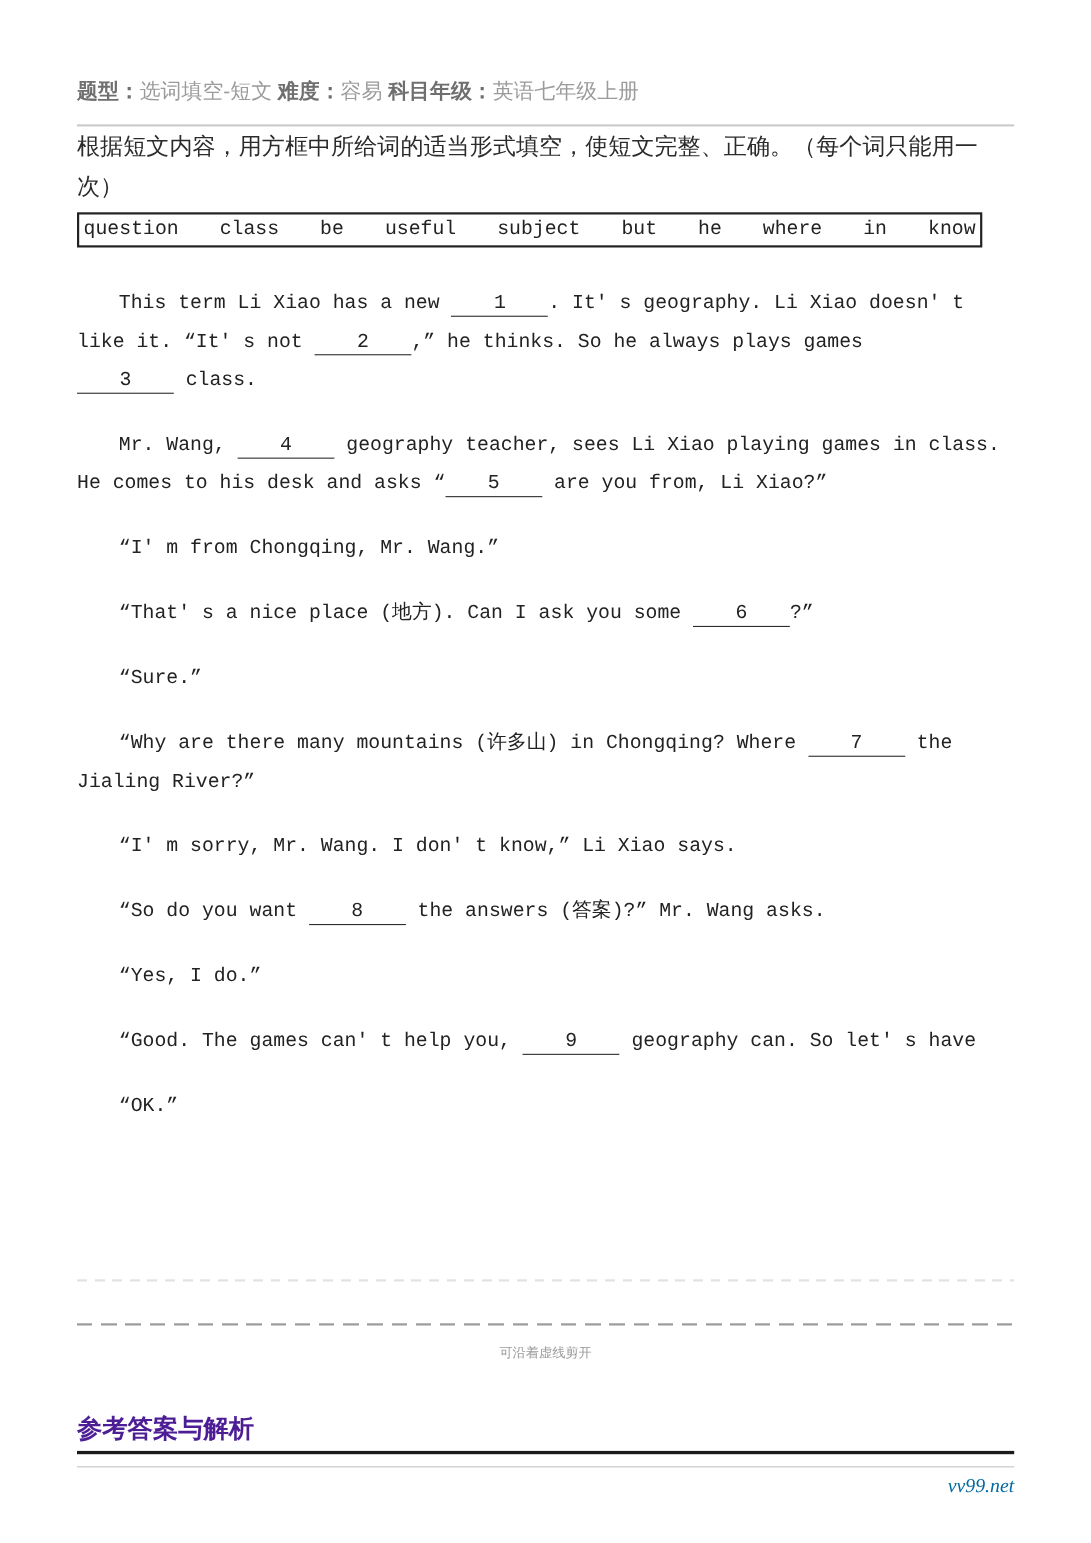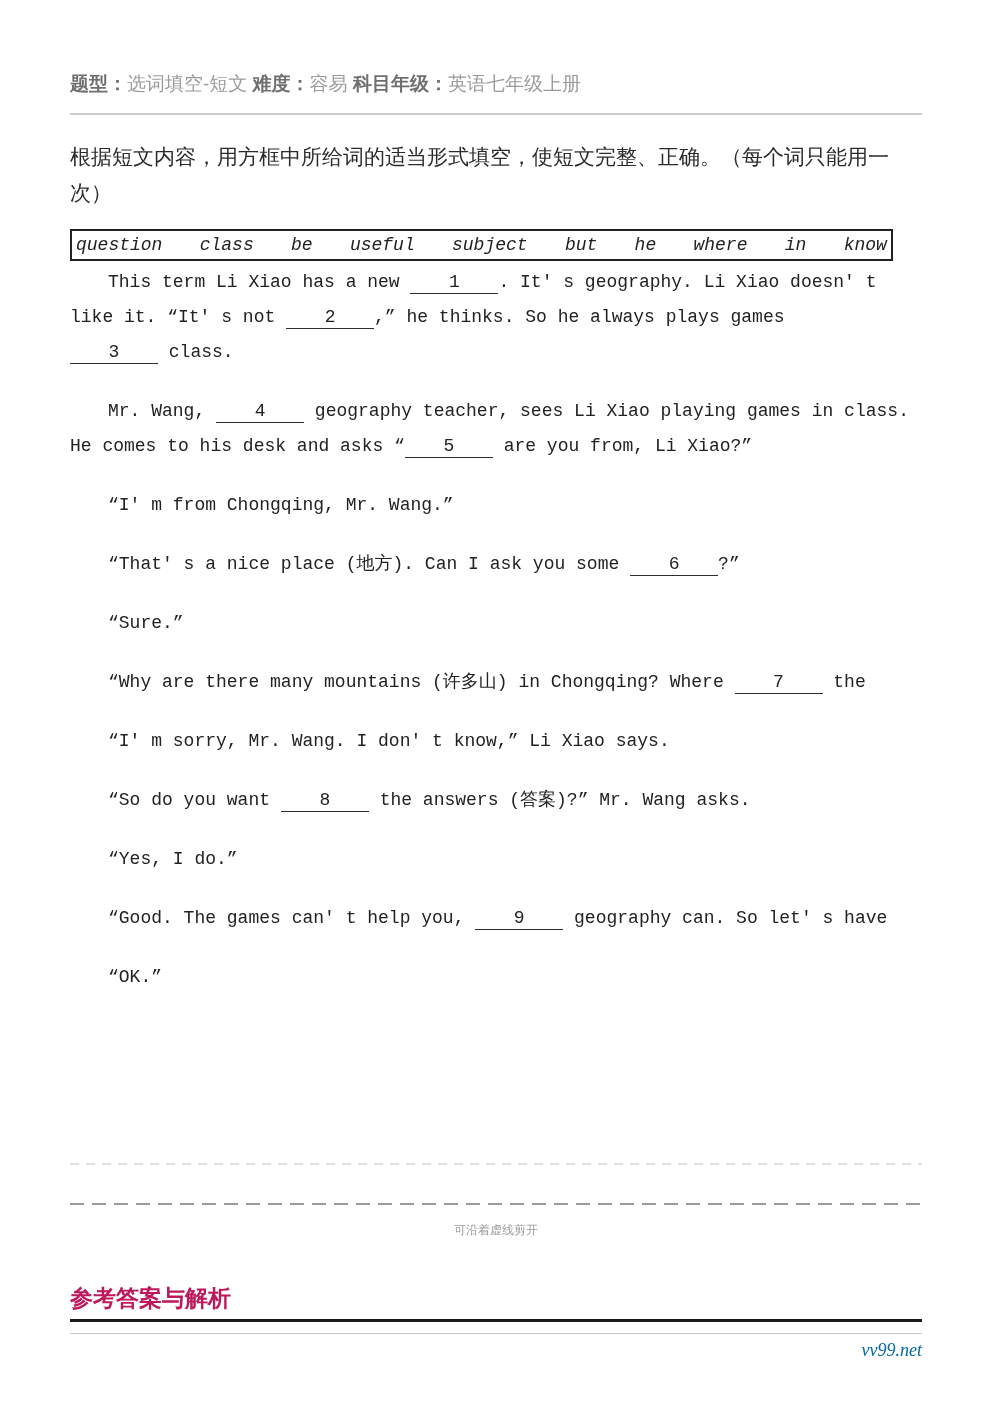--- a/index.html
+++ b/index.html
@@ -20,39 +20,38 @@
     color: #9b9b9b;
     font-family: "Liberation Sans", "DejaVu Sans", sans-serif;
     white-space: pre;
   }
   .meta b { color: #6f6f6f; font-weight: bold; }
   .meta .v { color: #9b9b9b; font-weight: normal; }
   .sep { margin-top: 17px; height: 2px; background: #cccccc; width: 852px; }
 
   
   .instruction {
-    margin-top: 24px;
     width: 852px;
     font-size: 21px; line-height: 36px;
     color: #2b2b2b;
   }
 
   
   .word-box {
-    margin-top: 18px;
+    margin-top: 6px;
     width: 823px; height: 32px;
     border: 2px solid #222222;
     display: flex; justify-content: space-between; align-items: center;
     padding: 0 4px;
     font-family: "Liberation Mono", "DejaVu Sans Mono", monospace;
-    font-size: 18px; color: #222222; font-style: italic;
+    font-size: 18px; color: #222222;
   }
 
   
-  .passage { margin-top: 4px; width: 860px; }
+  .passage { margin-top: 34px; width: 860px; }
   .para { margin-bottom: 24px; color: #222222; }
   .line {
     font-family: "Liberation Mono", "DejaVu Sans Mono", monospace;
     font-size: 18px; line-height: 35px;
     white-space: pre; color: #222222;
   }
   .line.first { padding-left: 38px; }
   .blank {
     display: inline-block; width: 88px;
     text-align: center;
@@ -74,21 +73,21 @@
   .cut-note {
     position: absolute; left: 70px; top: 1222px;
     width: 852px; text-align: center;
     font-size: 12px; color: #9a9a9a;
   }
 
   
   .answers-heading {
     position: absolute; left: 70px; top: 1283px;
     font-family: "Liberation Sans", "DejaVu Sans", sans-serif;
-    font-weight: bold; font-size: 23px; color: #be185d;
+    font-weight: bold; font-size: 23px; color: #4c1d95;
   }
   .rule-thick { position: absolute; left: 70px; top: 1319px; width: 852px; height: 3px; background: #1a1a1a; }
   .rule-thin  { position: absolute; left: 70px; top: 1333px; width: 852px; height: 1px; background: #c4c4c4; }
   .site {
     position: absolute; left: 70px; top: 1340px;
     width: 852px; text-align: right;
     font-style: italic; font-size: 18px; color: #0369a1;
     font-family: "Liberation Serif", "DejaVu Serif", serif;
   }
 </style>
@@ -130,20 +129,21 @@
         <div class="line first">“I' m from Chongqing, Mr. Wang.”</div>
       </div>
       <div class="para">
         <div class="line first">“That' s a nice place (地方). Can I ask you some <span class="blank">6</span>?”</div>
       </div>
       <div class="para">
         <div class="line first">“Sure.”</div>
       </div>
       <div class="para">
         <div class="line first">“Why are there many mountains (许多山) in Chongqing? Where <span class="blank">7</span> the</div>
+        <div class="line">Jialing River?”</div>
       </div>
       <div class="para">
         <div class="line first">“I' m sorry, Mr. Wang. I don' t know,” Li Xiao says.</div>
       </div>
       <div class="para">
         <div class="line first">“So do you want <span class="blank">8</span> the answers (答案)?” Mr. Wang asks.</div>
       </div>
       <div class="para">
         <div class="line first">“Yes, I do.”</div>
       </div>

